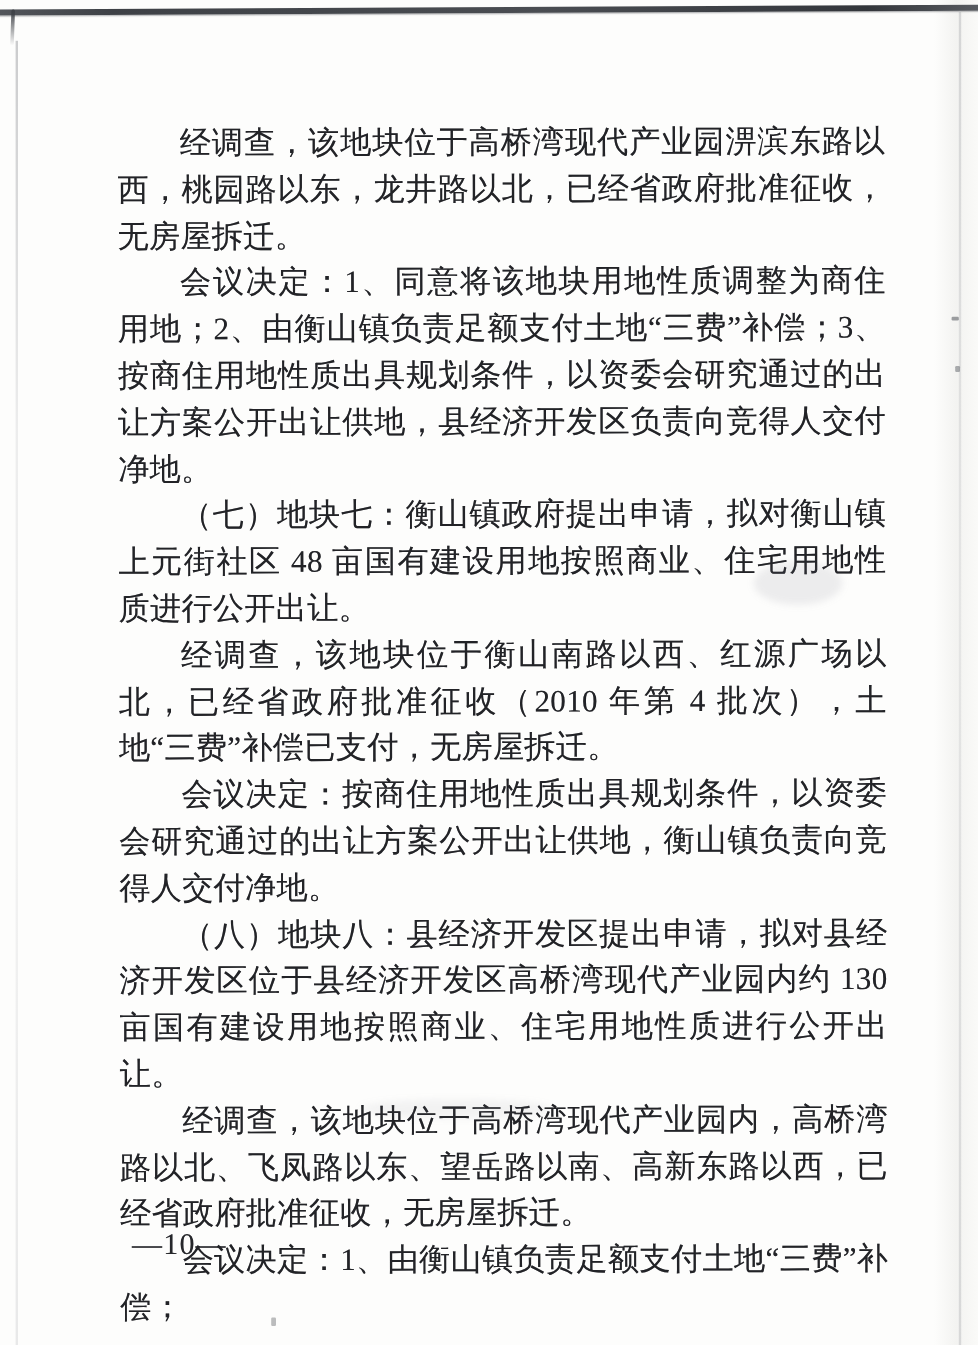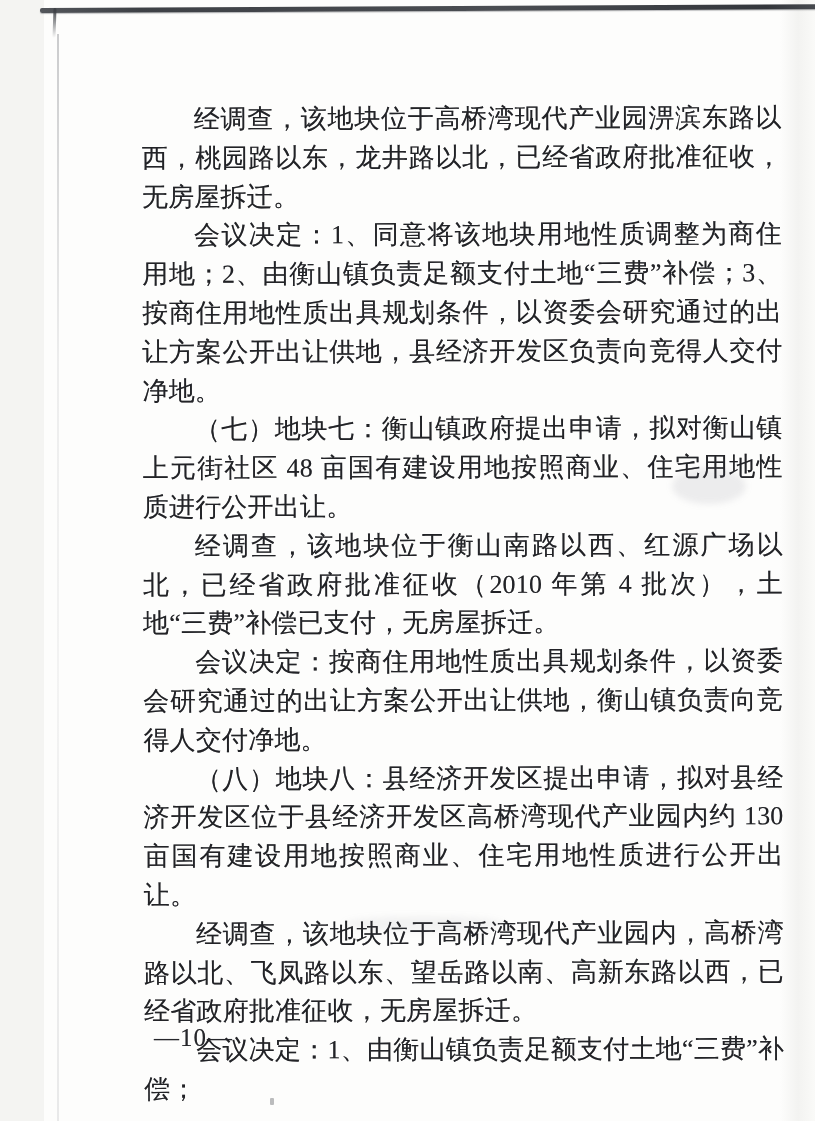--- a/index.html
+++ b/index.html
@@ -11,21 +11,20 @@
     height: 1121px;
     position: relative;
     overflow: hidden;
     background: #f4f4f2;
     font-family: "Liberation Serif", "DejaVu Serif", serif;
   }
   .page {
     position: absolute;
     inset: 0;
     background: linear-gradient(90deg, #fdfdfc 0%, #fdfdfc 95.5%, #f3f3f1 97.8%, #fafaf8 100%);
-    margin-left: 44px;
   }
   
   .top-edge {
     position: absolute;
     left: -4px;
     top: 6px;
     width: 826px;
     height: 5px;
     background: linear-gradient(90deg, #53565b 0%, #3e4146 12%, #4a4d52 55%, #33363b 88%, #5a5d62 100%);
     border-radius: 2px;

